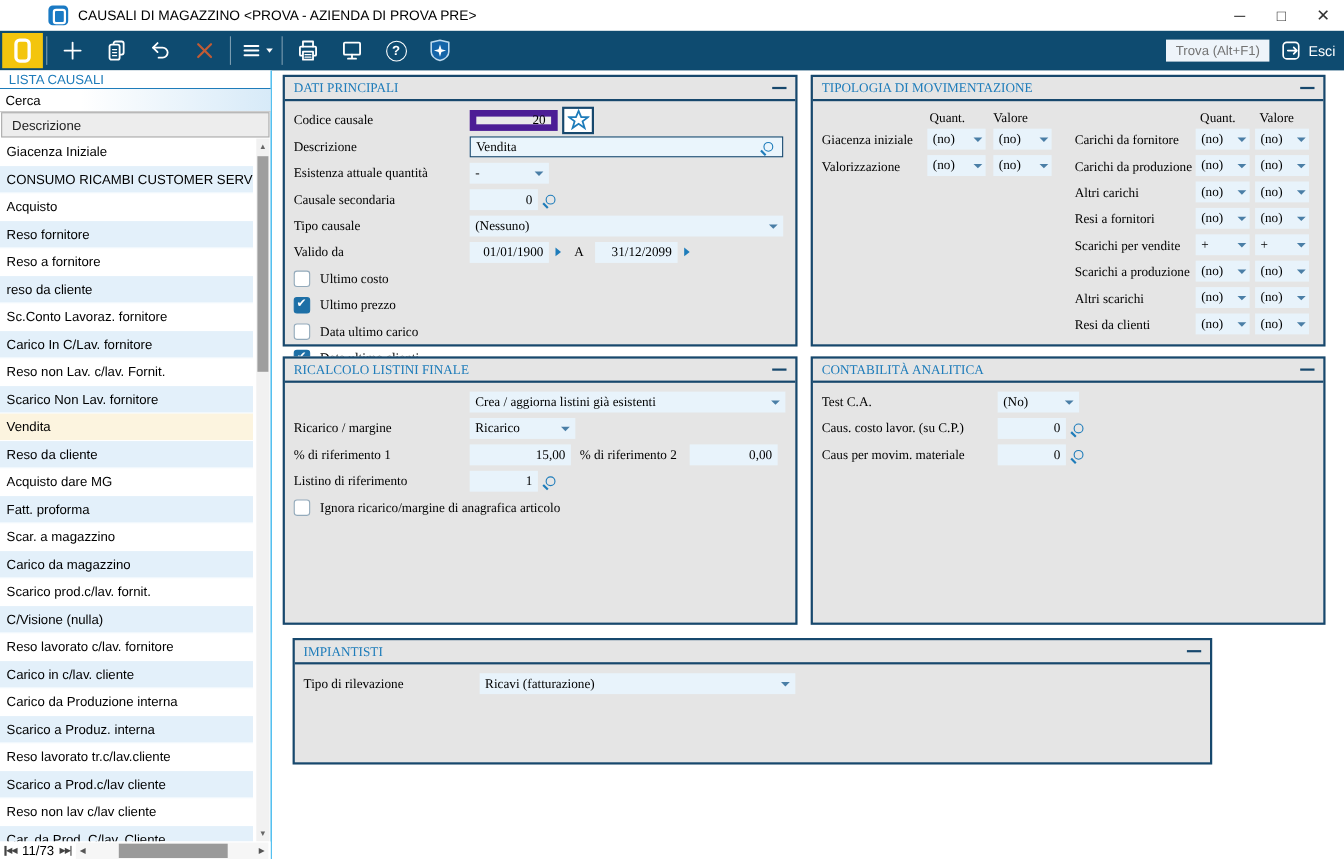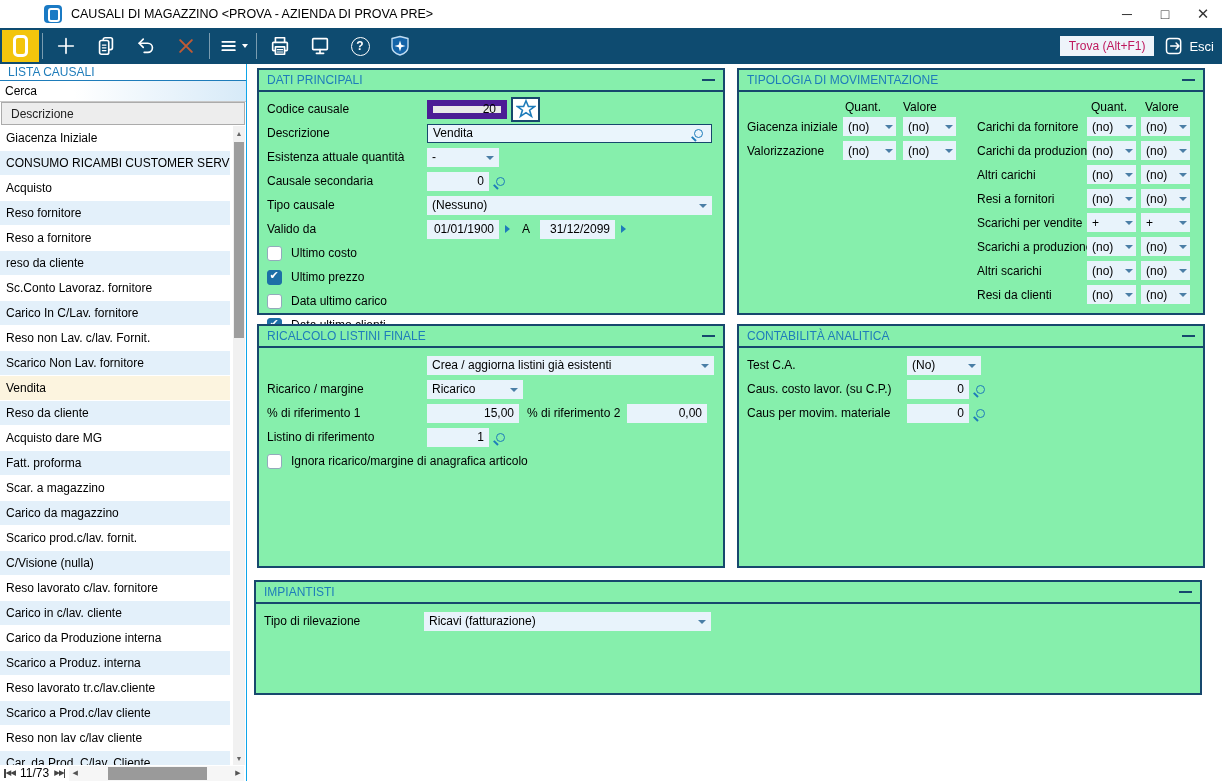--- a/index.html
+++ b/index.html
@@ -17,21 +17,21 @@
   
   .toolbar { position:absolute; top:28px; left:0; right:0; height:36px; background:#0e4b70; display:flex; align-items:center; }
   .appbtn { width:37px; height:32px; margin-left:2px; background:#f3c50d; display:flex; align-items:center; justify-content:center; flex:none; }
   .appbtn i { display:block; width:15px; height:22px; border:3px solid #fff; border-radius:5px; }
   .tbtn { width:40px; height:32px; display:flex; align-items:center; justify-content:center; }
   .tbtn svg { stroke:#fff; fill:none; stroke-width:1.8; stroke-linecap:round; stroke-linejoin:round; }
   .tsep { width:1px; height:26px; background:rgba(255,255,255,.45); margin:0 3px; flex:none; }
   .helpcircle { width:19px; height:19px; border:1.7px solid #fff; border-radius:50%; color:#fff; font-size:12px; font-weight:bold; display:flex; align-items:center; justify-content:center; }
   .menu-caret { width:0; height:0; border-left:3.5px solid transparent; border-right:3.5px solid transparent; border-top:4px solid #fff; margin-left:3px; }
   .toolbar-right { margin-left:auto; display:flex; align-items:center; padding-right:8px; }
-  .trova { background:#eef4fa; color:#be185d; font-size:12px; padding:3px 9px; margin-right:10px; }
+  .trova { background:#eef4fa; color:#737373; font-size:12px; padding:3px 9px; margin-right:10px; }
   .esci { display:flex; align-items:center; gap:5px; color:#fff; font-size:13px; }
   .esci svg { stroke:#fff; fill:none; stroke-width:1.8; stroke-linecap:round; stroke-linejoin:round; }
 
   
   .sidebar { position:absolute; top:64px; left:0; width:247px; bottom:0; background:#fff; border-right:1px solid #0ea5e9; }
   .sb-title { height:17px; display:flex; align-items:center; padding-left:8px; color:#1e7cba; border-bottom:1px solid #1e7cba; }
   .sb-search { height:21px; display:flex; align-items:center; padding-left:5px; background:linear-gradient(to right,#ffffff 30%,#d7eaf8); border-bottom:1px solid #c8c8c8; }
   .sb-colhead { height:23px; display:flex; align-items:center; padding-left:9px; background:#ededed; border:1px solid #ababab; margin:0 1px; color:#222; }
   .sb-list { position:absolute; top:62px; left:0; width:230px; height:639px; overflow:hidden; }
   .list-item { height:25px; line-height:24px; padding-left:6px; background:#fff; border-bottom:1px solid #fff; white-space:nowrap; overflow:hidden; }
@@ -45,21 +45,21 @@
   .navbtn { display:flex; align-items:center; margin:0 2px; color:#444; }
   .navbtn .bar { width:1.5px; height:9px; background:#444; }
   .navbtn .tris { font-size:7.5px; letter-spacing:-1px; line-height:1; }
   .rec-ind { margin:0 3px; font-size:12px; }
   .hscroll { flex:1; height:15px; background:#f6f6f6; position:relative; margin:0 2px; }
   .h-left,.h-right { position:absolute; top:0; width:12px; height:15px; display:flex; align-items:center; justify-content:center; font-size:7px; color:#555; }
   .h-left { left:0; } .h-right { right:0; }
   .h-thumb { position:absolute; top:1px; height:13px; left:22%; width:57%; background:#9a9a9a; }
 
   
-  .panel { position:absolute; border:2px solid #17486d; background:#86efac; }
+  .panel { position:absolute; border:2px solid #17486d; background:#e5e5e5;font-family:Liberation Serif, serif; }
   .panel-header { height:22px; display:flex; align-items:center; padding:0 8px; color:#1e7cba; border-bottom:2px solid #17486d; }
   .min-dash { margin-left:auto; width:13px; border-top:2px solid #17486d; height:0; }
   .panel-body { position:relative; padding:5px 8px 0 8px; }
   .row { display:flex; align-items:center; height:24px; }
   .row .lbl { width:160px; flex:none; }
   .inp { height:19px; background:#e8f3fb; display:flex; align-items:center; padding:0 5px; position:relative; }
   .inp.gray { background:#e9e9e9; border:6px solid #4c1d95; }
   .num { justify-content:flex-end; }
   .select { height:19px; background:#e8f3fb; display:flex; align-items:center; padding:0 16px 0 5px; position:relative; }
   .select::after { content:""; position:absolute; right:5px; top:8px; border-left:4px solid transparent; border-right:4px solid transparent; border-top:4px solid #4a7ea6; }
@@ -72,21 +72,21 @@
   .cb { width:15px; height:15px; border:1px solid #93aabb; border-radius:3px; background:#fff; position:relative; flex:none; }
   .cb.on { background:#1d6fa6; border-color:#1d6fa6; }
   .cb.on::after { content:"✔"; position:absolute; color:#fff; font-size:11px; left:1.5px; top:-1.5px; }
   .cbgrid { display:flex; flex-wrap:wrap; width:430px; }
   .cbitem { width:227px; display:flex; align-items:center; gap:9px; height:24px; }
 
   #panel-dati { left:257px; top:68px;  width:468px; height:247px; }
   #panel-tip  { left:737px; top:68px;  width:468px; height:247px; }
   #panel-ric  { left:257px; top:324px; width:468px; height:244px; }
   #panel-cont { left:737px; top:324px; width:468px; height:244px; }
-  #panel-imp  { left:254px; top:580px; width:948px; height:115px; }
+  #panel-imp  { left:266px; top:580px; width:836px; height:115px; }
 
   
   .tip-body { position:relative; height:221px; padding:0; }
   .tip-colhead { position:absolute; top:8px; }
   .tip-rows-left  { position:absolute; left:8px;   top:23px; width:230px; }
   .tip-rows-right { position:absolute; left:238px; top:23px; width:222px; }
   .tiprow { position:relative; height:24px; }
   .tiprow .tlbl { position:absolute; left:0; top:5px; white-space:nowrap; }
   .combo { position:absolute; top:2px; height:19px; background:#e8f3fb; display:flex; align-items:center; padding:0 3px 0 5px; }
   .combo::after { content:""; margin-left:auto; border-left:4px solid transparent; border-right:4px solid transparent; border-top:4px solid #4a7ea6; }

